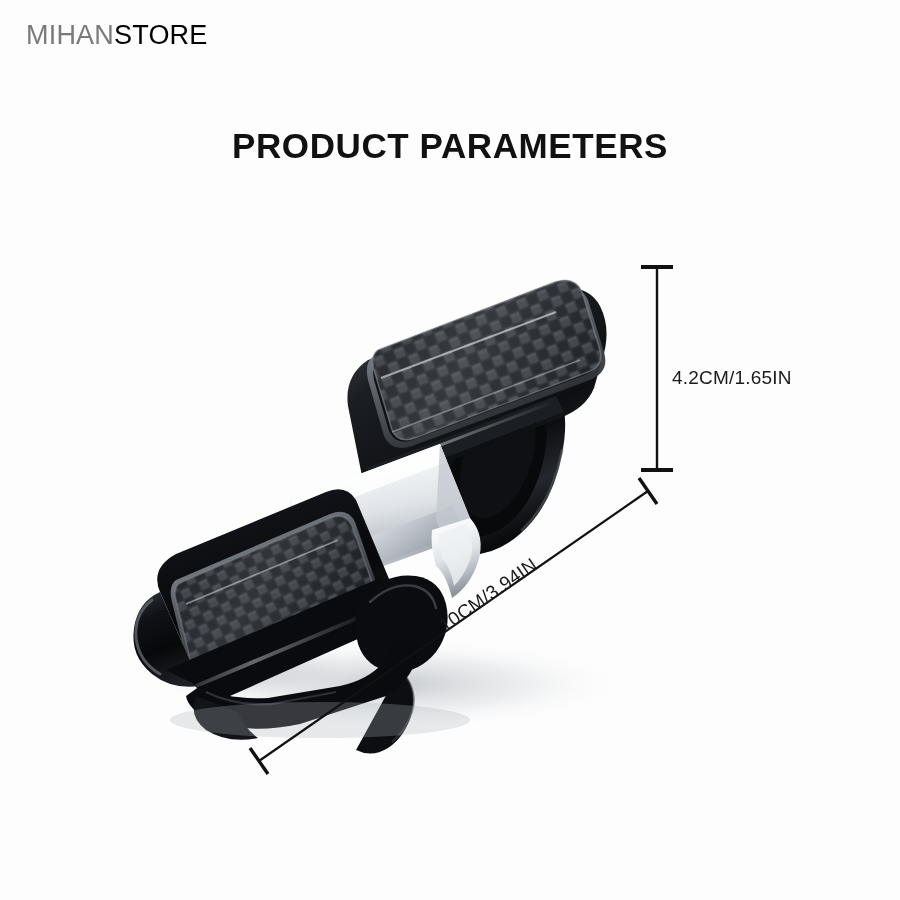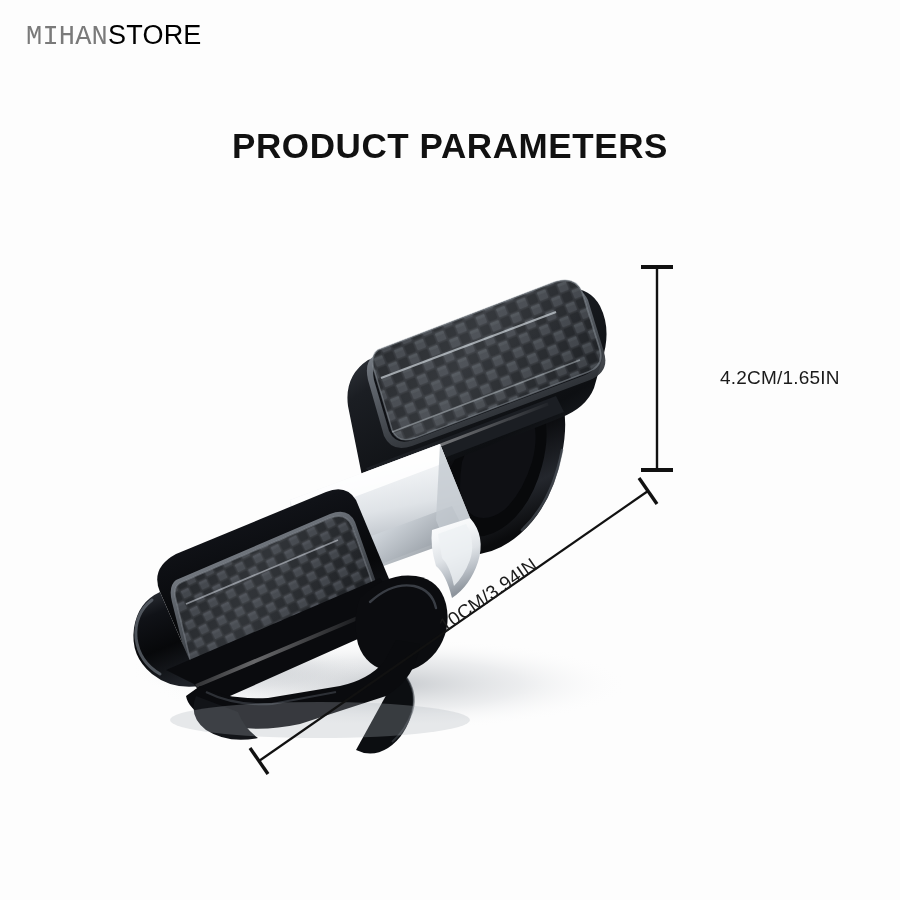--- a/index.html
+++ b/index.html
@@ -24,21 +24,21 @@
     position: absolute;
     left: 26px;
     top: 22px;
     font-size: 27px;
     font-weight: 400;
     letter-spacing: 0.2px;
     line-height: 1;
     white-space: nowrap;
     user-select: none;
   }
-  #brand .mihan { color: #7a7a7a; font-family: Liberation Mono, monospace; }
+  #brand .mihan { color: #7a7a7a; }
   #brand .store { color: #000000; }
 
   
   #heading {
     position: absolute;
     left: 0;
     top: 128px;
     width: 900px;
     text-align: center;
     box-sizing: border-box;
@@ -74,21 +74,20 @@
     font-size: 19px;
     font-weight: 400;
     color: #1b1b1b;
     letter-spacing: 0.2px;
     white-space: nowrap;
     line-height: 1;
   }
   #label-height {
     left: 672px;
     top: 368px;
-    margin-left: 48px;
   }
   #label-length {
     left: 441px;
     top: 618px;
     transform: rotate(-34.7deg);
     transform-origin: left center;
   }
 </style>
 </head>
 <body>

